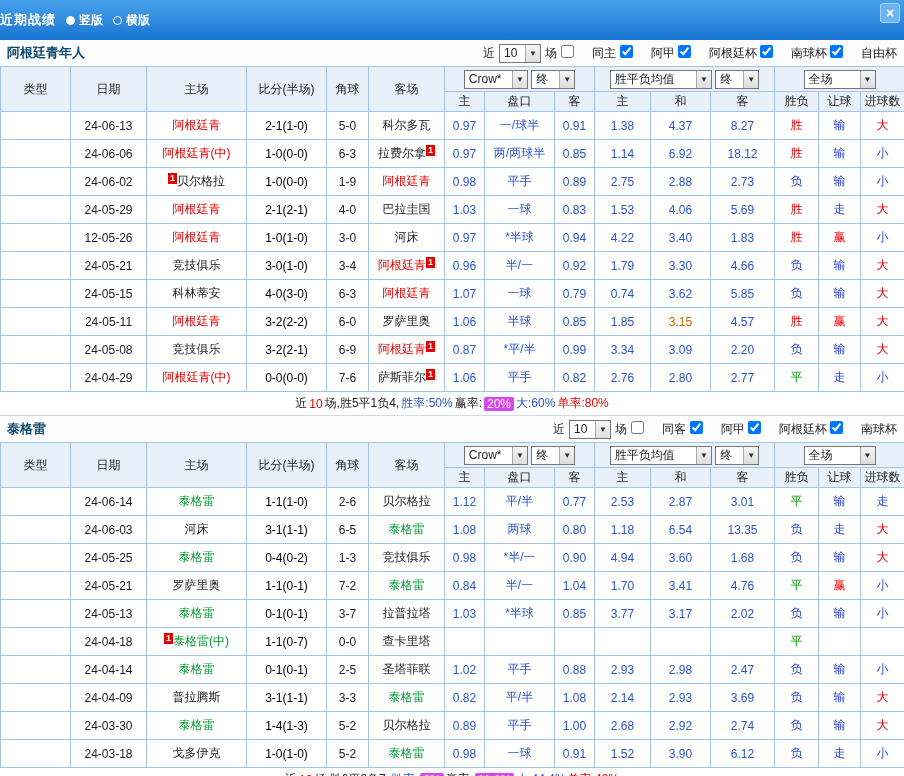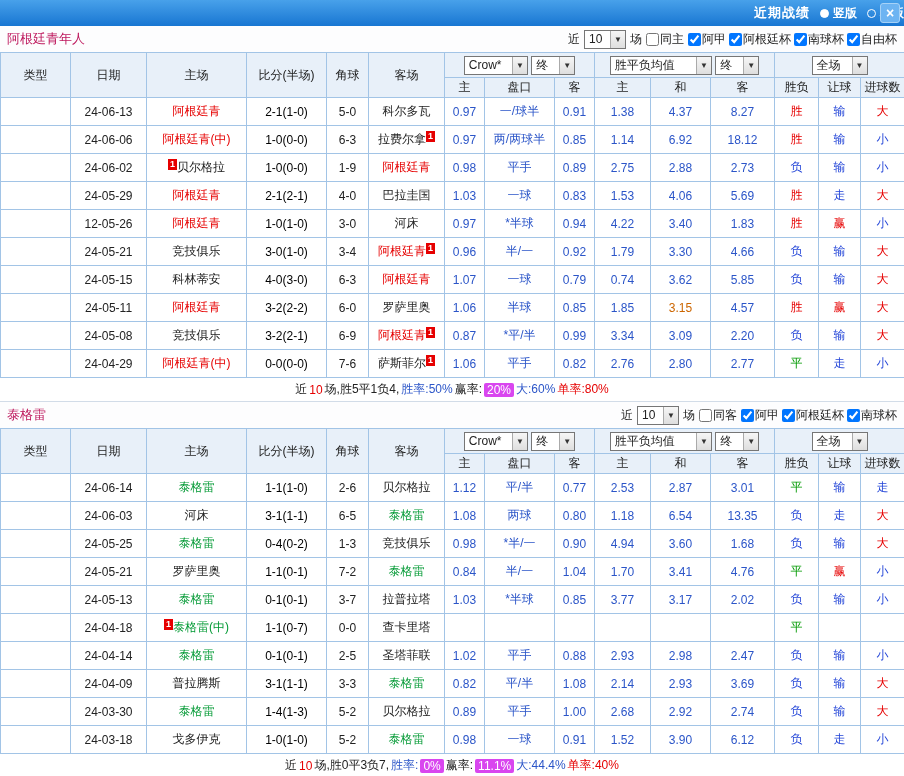--- a/index.html
+++ b/index.html
@@ -1,47 +1,47 @@
 <!DOCTYPE html>
 <html><head>
 <meta charset="utf-8">
 <style>
   *{box-sizing:border-box;margin:0;padding:0}
   html,body{width:904px;height:776px;overflow:hidden}
   body{font-family:"Liberation Sans",sans-serif;font-size:12px;background:#fff;color:#222}
 
   
-  .titlebar{position:relative;height:26px;background:linear-gradient(#48a1ea,#1876d2);
-    display:flex;align-items:center;justify-content:flex-end;gap:10px;color:#fff;font-weight:bold}
+  .titlebar{position:relative;height:40px;background:linear-gradient(#48a1ea,#1876d2);
+    display:flex;align-items:center;justify-content:flex-start;gap:10px;color:#fff;font-weight:bold}
   .tb-title{font-size:13px;letter-spacing:1px}
   .tb-radio{display:inline-flex;align-items:center;gap:4px;cursor:pointer;font-weight:bold}
   .radio-circle{width:9px;height:9px;border:1px solid #fff;border-radius:50%;background:transparent;display:inline-block}
   .radio-circle.sel{background:#fff}
   .close-btn{position:absolute;right:4px;top:3px;width:20px;height:20px;line-height:18px;text-align:center;
     background:#6db4f2;border:1px solid #a6d2f7;border-radius:3px;color:#fff;font-size:14px;font-weight:bold;cursor:pointer}
 
   
   .section.sep{border-top:1px solid #d2dce8}
   .section-header{height:26px;display:flex;align-items:center;padding:0 7px;background:#fdfdfe}
-  .team-title{color:#be185d;font-weight:normal;font-size:13px}
+  .team-title{color:#0c4a6e;font-weight:bold;font-size:13px}
   .filters{margin-left:auto;display:flex;align-items:center;gap:4px;color:#222}
-  .cb{display:inline-flex;align-items:center;gap:1px;cursor:pointer}
+  .cb{display:inline-flex;align-items:flex-start;gap:18px;cursor:pointer}
   .cb input{margin:0;width:13px;height:13px}
 
   
   .dd{display:inline-flex;align-items:center;border:1px solid #767676;background:#fff;height:19px;
     padding-left:4px;cursor:pointer;vertical-align:middle}
   .dd .val{flex:1;text-align:left;padding-right:3px;white-space:nowrap}
   .dd .arr{width:15px;align-self:stretch;background:linear-gradient(#f6f6f6,#dedede);border-left:1px solid #aaa;
     font-size:8px;display:flex;align-items:center;justify-content:center;color:#333}
   .dd-count{width:42px}
   .dd-crow{width:64px}
   .dd-final{width:44px}
   .dd-avg{width:102px}
-  .dd-scope{width:56px}
+  .dd-scope{width:72px}
 
   
   table.grid{width:904px;border-collapse:collapse;table-layout:fixed}
   .grid th,.grid td{border:1px solid #a2c4e6;text-align:center;overflow:hidden;white-space:nowrap}
   .grid thead th{background:#e8f0f9;font-weight:normal;color:#222}
   .grid thead tr.h1 th{height:25px}
   .grid thead tr.h2 th{height:20px}
   .grid tbody td{height:28px;background:#fff}
   td.type-teal{background:#00b2b4;color:#fff}
   td.type-orange{background:#e8a33c;color:#fff}

